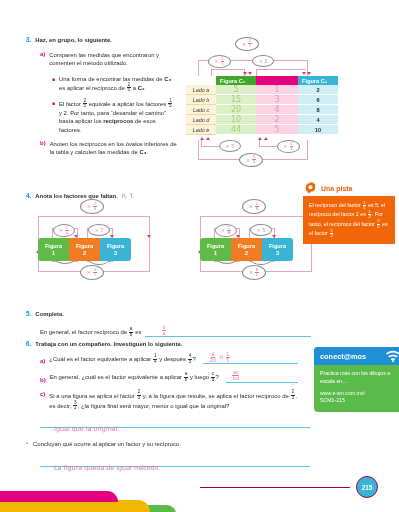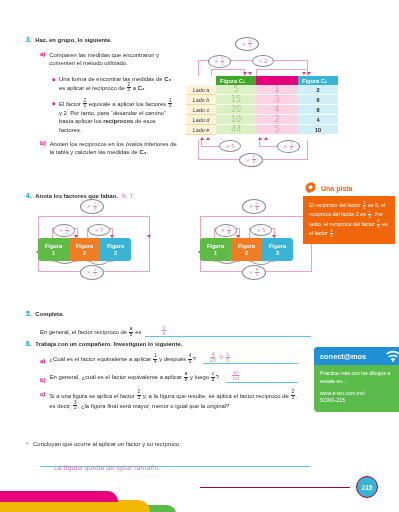--- a/index.html
+++ b/index.html
@@ -515,29 +515,32 @@
             <span class="d">3</span>
           </span><span> y, a la figura que resulte, se aplica el factor recíproco de </span><span class="fr">
             <span class="n">2</span>
             <span class="d">3</span>
           </span><span>, es decir, </span><span class="fr">
             <span class="n">3</span>
             <span class="d">2</span>
           </span><span>, ¿la figura final será mayor, menor o igual que la original?</span></span>
     </div>
 
+    <div class="answerline" style="width:270px;margin-top:6px;margin-left:14px;">
+      <span class="hand">Igual que la original.</span>
+    </div>
   </div>
 
   <div class="lastblock">
     <div style="display:flex;gap:5px;align-items:flex-start;">
       <span class="dotb">•</span>
       <span class="bodytxt">Concluyan qué ocurre al aplicar un factor y su recíproco.</span>
     </div>
     <div class="answerline" style="width:270px;margin-top:8px;margin-left:14px;">
-      <span class="hand">La figura queda de igual tamaño.</span>
+      <span class="hand">La figura queda de igual método.</span>
     </div>
   </div>
 
   <div class="conect">
     <div class="conect-head">
       <span>conect@mos</span>
       <svg width="16" height="12" viewBox="0 0 24 18">
         <path d="M3 5.5a16 16 0 0 1 18 0" stroke="#fff" stroke-width="2.4" fill="none" stroke-linecap="round"></path>
         <path d="M6.5 9.8a11 11 0 0 1 11 0" stroke="#fff" stroke-width="2.4" fill="none" stroke-linecap="round"></path>
         <path d="M10 14a6 6 0 0 1 4 0" stroke="#fff" stroke-width="2.4" fill="none" stroke-linecap="round"></path>

